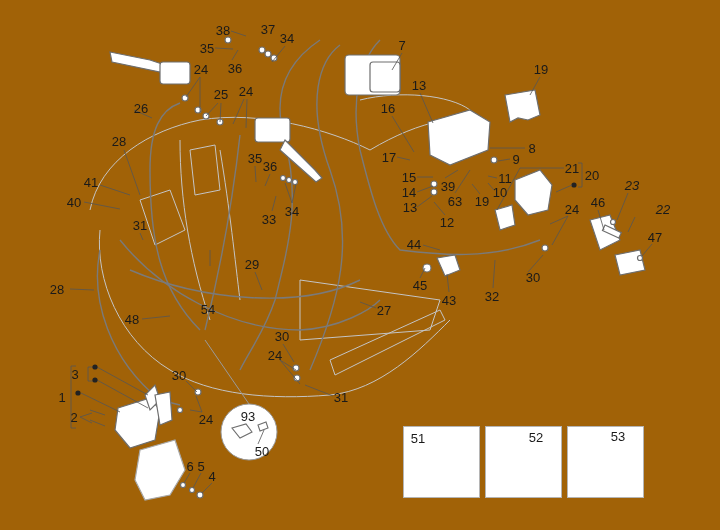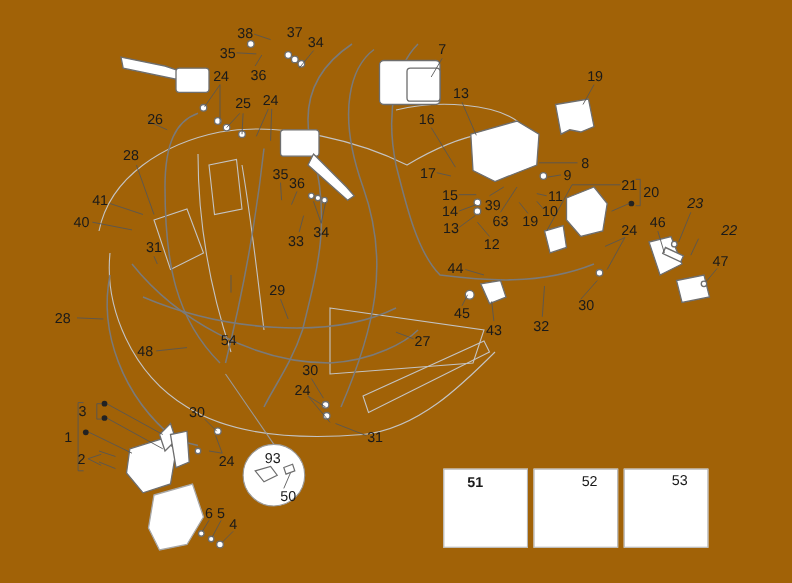--- a/index.html
+++ b/index.html
@@ -272,17 +272,17 @@
       <span class="callout" style="left: 75px; top: 374px;">3</span>
       <span class="callout" style="left: 62px; top: 397px;">1</span>
       <span class="callout" style="left: 74px; top: 417px;">2</span>
       <span class="callout" style="left: 179px; top: 375px;">30</span>
       <span class="callout" style="left: 206px; top: 419px;">24</span>
       <span class="callout" style="left: 248px; top: 416px;">93</span>
       <span class="callout" style="left: 262px; top: 451px;">50</span>
       <span class="callout" style="left: 190px; top: 466px;">6</span>
       <span class="callout" style="left: 201px; top: 466px;">5</span>
       <span class="callout" style="left: 212px; top: 476px;">4</span>
-      <span class="callout" style="left: 432px; top: 438px; font-weight: bold;">51</span>
+      <span class="callout" style="left: 418px; top: 438px;">51</span>
       <span class="callout" style="left: 536px; top: 437px;">52</span>
       <span class="callout" style="left: 600px; top: 436px; padding-left: 36px;">53</span>
     </div>
 </div>
 
 </body></html>

